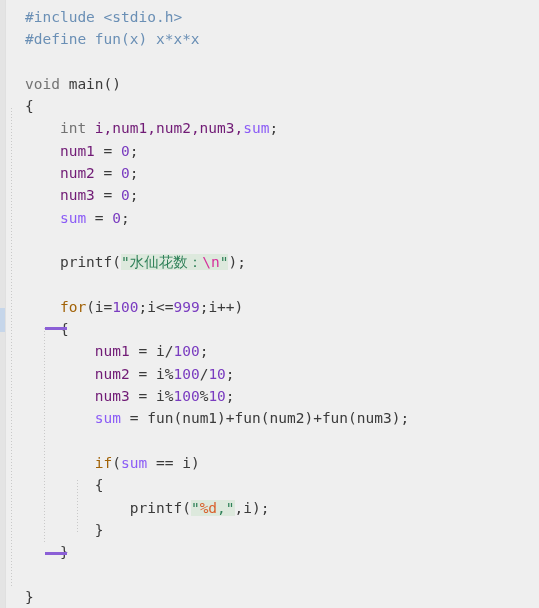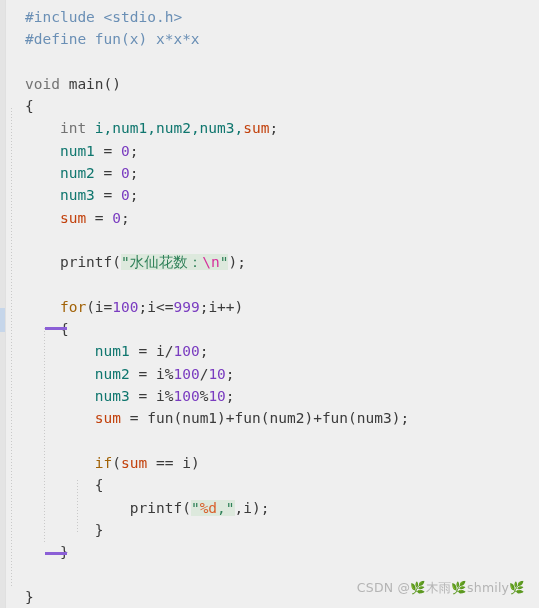--- a/index.html
+++ b/index.html
@@ -62,22 +62,22 @@
     height: 22.3px;
     padding-left: 9px;
     position: relative;
     margin-left: 16px;
   }
 
   
   .pre       { color: #6a8fb5; }           
   .typ       { color: #737373; }           
   .kw        { color: #a16207; }           
-  .id        { color: #0f766e; }           
-  .fld       { color: #c2410c; }           
+  .id        { color: #701a75; }           
+  .fld       { color: #8b5cf6; }           
   .num       { color: #7a3cc0; }           
   .op        { color: #3b3b3b; }
   .punct     { color: #3b3b3b; }
   .str       { color: #2f8158; background: #dde9dd; }
   .esc       { color: #d6309b; background: #dde9dd; }
   .fmt       { color: #d95f2a; background: #dde9dd; }
   .fn        { color: #3b3b3b; }
   .brace     { color: #3b3b3b; }
 
   
@@ -112,15 +112,14 @@
 
   <div class="indent-guide ig-1"></div>
   <div class="indent-guide ig-2"></div>
   <div class="indent-guide ig-3"></div>
 
   <div class="code" id="code-area"><div class="line"><span class="pre">#include &lt;stdio.h&gt;</span></div><div class="line"><span class="pre">#define fun(x) x*x*x</span></div><div class="line">&nbsp;</div><div class="line"><span class="typ">void</span><span class="op"> </span><span class="fn">main</span><span class="punct">()</span></div><div class="line"><span class="brace">{</span></div><div class="line"><span>    </span><span class="typ">int</span><span class="id"> i,num1,num2,num3,</span><span class="fld">sum</span><span class="punct">;</span></div><div class="line"><span>    </span><span class="id">num1</span><span class="op"> = </span><span class="num">0</span><span class="punct">;</span></div><div class="line"><span>    </span><span class="id">num2</span><span class="op"> = </span><span class="num">0</span><span class="punct">;</span></div><div class="line"><span>    </span><span class="id">num3</span><span class="op"> = </span><span class="num">0</span><span class="punct">;</span></div><div class="line"><span>    </span><span class="fld">sum</span><span class="op"> = </span><span class="num">0</span><span class="punct">;</span></div><div class="line">&nbsp;</div><div class="line"><span>    </span><span class="fn">printf</span><span class="punct">(</span><span class="str">"水仙花数：</span><span class="esc">\n</span><span class="str">"</span><span class="punct">);</span></div><div class="line">&nbsp;</div><div class="line"><span>    </span><span class="kw">for</span><span class="punct">(i=</span><span class="num">100</span><span class="punct">;i&lt;=</span><span class="num">999</span><span class="punct">;i++)</span></div><div class="line"><span>    </span><span class="brace">{</span></div><div class="line"><span>        </span><span class="id">num1</span><span class="op"> = </span><span class="punct">i/</span><span class="num">100</span><span class="punct">;</span></div><div class="line"><span>        </span><span class="id">num2</span><span class="op"> = </span><span class="punct">i%</span><span class="num">100</span><span class="punct">/</span><span class="num">10</span><span class="punct">;</span></div><div class="line"><span>        </span><span class="id">num3</span><span class="op"> = </span><span class="punct">i%</span><span class="num">100</span><span class="punct">%</span><span class="num">10</span><span class="punct">;</span></div><div class="line"><span>        </span><span class="fld">sum</span><span class="op"> = </span><span class="fn">fun</span><span class="punct">(num1)+</span><span class="fn">fun</span><span class="punct">(num2)+</span><span class="fn">fun</span><span class="punct">(num3);</span></div><div class="line">&nbsp;</div><div class="line"><span>        </span><span class="kw">if</span><span class="punct">(</span><span class="fld">sum</span><span class="op"> == </span><span class="punct">i)</span></div><div class="line"><span>        </span><span class="brace">{</span></div><div class="line"><span>            </span><span class="fn">printf</span><span class="punct">(</span><span class="str">"</span><span class="fmt">%d</span><span class="str">,"</span><span class="punct">,i);</span></div><div class="line"><span>        </span><span class="brace">}</span></div><div class="line"><span>    </span><span class="brace">}</span></div><div class="line">&nbsp;</div><div class="line"><span class="brace">}</span></div></div>
 
   <div class="match-underline mu-1"></div>
   <div class="match-underline mu-2"></div>
 
-  <div class="watermark">CSDN @🌿木雨🌿shmily🌿</div>
 
 </div>
 
 </body></html>

